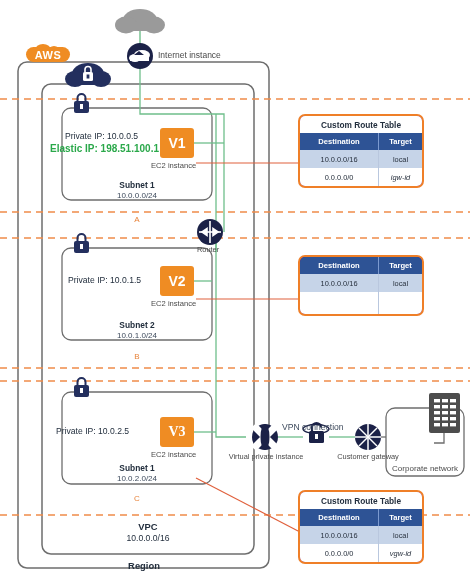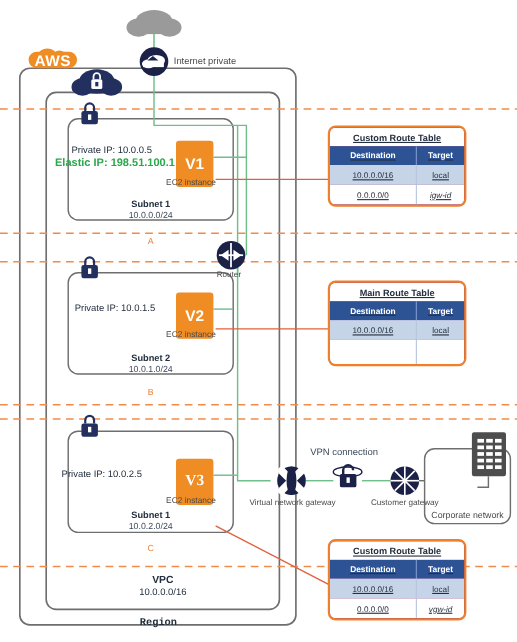--- a/index.html
+++ b/index.html
@@ -15,44 +15,44 @@
   .t-ip{font-size:8.6px;color:#232f3e;}
   .t-eip{font-size:10px;color:#2aa84a;font-weight:bold;}
   .t-ec2{font-size:7.6px;color:#4a4a4a;}
   .t-subnet{font-size:8.4px;font-weight:bold;color:#232f3e;text-align:center;}
   .t-cidr{font-size:8px;color:#3d4a5c;text-align:center;}
   .t-az{font-size:8px;color:#e8833a;text-align:center;}
   .t-vpc{font-size:9.4px;font-weight:bold;color:#232f3e;text-align:center;}
   .t-vpccidr{font-size:8.6px;color:#232f3e;text-align:center;}
   .t-region{font-size:9.4px;font-weight:bold;color:#232f3e;text-align:center;}
   .t-router{font-size:7.4px;color:#4a4a4a;}
-  .t-vpn{font-size:8.6px;color:#3d4a5c;}
+  .t-vpn{font-size:8.6px;color:#3d4a5c;margin-top:16px;}
   .t-gw{font-size:7.4px;color:#4a4a4a;text-align:center;}
   .t-corp{font-size:8px;color:#4a4a4a;text-align:center;}
 
   
-  .vm{position:absolute;width:34px;height:42px;border-radius:3px;
+  .vm{position:absolute;width:34px;height:30px;border-radius:3px;
       background:#ef8c23;color:#ffffff;font-weight:bold;font-size:14px;
       display:flex;align-items:center;justify-content:center;}
 
   
   .aws-badge{position:absolute;width:44px;height:19px;}
   .aws-badge .cap{position:absolute;left:0;top:3px;width:44px;height:15px;
       background:#ef8c23;border-radius:8px;}
   .aws-badge .bump{position:absolute;left:9px;top:0px;width:16px;height:12px;
       background:#ef8c23;border-radius:50%;}
   .aws-badge .bump2{position:absolute;left:22px;top:2px;width:12px;height:11px;
       background:#ef8c23;border-radius:50%;}
   .aws-badge .txt{position:absolute;left:0;top:3px;width:44px;height:15px;
       display:flex;align-items:center;justify-content:center;
-      color:#ffffff;font-size:14px;font-weight:bold;letter-spacing:.4px;}
+      color:#ffffff;font-size:11px;font-weight:bold;letter-spacing:.4px;}
 
   
   .rt{position:absolute;border:2.2px solid #ef7f28;border-radius:7px;
-      background:#701a75;box-sizing:border-box;overflow:hidden;text-decoration:underline;}
+      background:#701a75;box-sizing:border-box;overflow:hidden;}
   .rt-title{font-size:8.3px;font-weight:bold;color:#232f3e;text-align:center;
       padding:4px 0 3px;background:#ffffff;}
   .rt table{border-collapse:collapse;width:100%;}
   .rt th{background:#2e5395;color:#ffffff;font-size:7.6px;font-weight:bold;
       padding:4px 0;text-align:center;border-right:1px solid #7c9ad0;}
   .rt th:last-child{border-right:none;}
   .rt td{font-size:7.4px;color:#27303d;padding:4.5px 0;text-align:center;
       border-right:1px solid #b9c7de;}
   .rt td:last-child{border-right:none;}
   .rt tr.alt td{background:#c6d4e8;}
@@ -221,21 +221,21 @@
   </g>
 </svg>
 
 <div class="aws-badge" style="left:26px;top:44px;">
   <div class="bump"></div>
   <div class="bump2"></div>
   <div class="cap"></div>
   <div class="txt">AWS</div>
 </div>
 
-<div class="lbl t-igw" style="left:158px;top:50px;">Internet private</div>
+<div class="lbl t-igw" style="left:158px;top:50px;">Internet instance</div>
 
 <div class="lbl t-ip" style="left:65px;top:131px;">Private IP: 10.0.0.5</div>
 <div class="lbl t-eip" style="left:50px;top:143px;">Elastic IP: 198.51.100.1</div>
 <div class="vm" style="left:160px;top:128px;">V1</div>
 <div class="lbl t-ec2" style="left:151px;top:161px;">EC2 instance</div>
 <div class="lbl t-subnet" style="left:87px;top:180px;width:100px;">Subnet 1</div>
 <div class="lbl t-cidr" style="left:87px;top:191px;width:100px;">10.0.0.0/24</div>
 <div class="lbl t-az" style="left:110px;top:215px;width:54px;">A</div>
 
 <div class="lbl t-router" style="left:197px;top:245px;">Router</div>
@@ -249,24 +249,24 @@
 
 <div class="lbl t-ip" style="left:56px;top:426px;">Private IP: 10.0.2.5</div>
 <div class="vm" style="left:160px;top:417px;font-family:Liberation Serif, serif;">V3</div>
 <div class="lbl t-ec2" style="left:151px;top:450px;">EC2 instance</div>
 <div class="lbl t-subnet" style="left:87px;top:463px;width:100px;">Subnet 1</div>
 <div class="lbl t-cidr" style="left:87px;top:474px;width:100px;">10.0.2.0/24</div>
 <div class="lbl t-az" style="left:110px;top:494px;width:54px;">C</div>
 
 <div class="lbl t-vpc" style="left:98px;top:521px;width:100px;">VPC</div>
 <div class="lbl t-vpccidr" style="left:98px;top:533px;width:100px;">10.0.0.0/16</div>
-<div class="lbl t-region" style="left:94px;top:560px;width:100px;font-family:Liberation Mono, monospace;">Region</div>
+<div class="lbl t-region" style="left:94px;top:560px;width:100px;">Region</div>
 
 <div class="lbl t-vpn" style="left:282px;top:406px;">VPN connection</div>
-<div class="lbl t-gw" style="left:222px;top:452px;width:88px;">Virtual network gateway</div>
+<div class="lbl t-gw" style="left:222px;top:452px;width:88px;">Virtual private instance</div>
 <div class="lbl t-gw" style="left:332px;top:452px;width:72px;">Customer gateway</div>
 <div class="lbl t-corp" style="left:380px;top:464px;width:90px;">Corporate network</div>
 
 <div class="rt" style="left:298px;top:114px;width:126px;">
   <div class="rt-title">Custom Route Table</div>
   <table>
     <tbody>
           <tr>
       <th>Destination</th>
       <th>Target</th>
@@ -277,21 +277,20 @@
     </tr>
     <tr class="plain">
       <td>0.0.0.0/0</td>
       <td class="ital">igw-id</td>
     </tr>
   </tbody>
       </table>
 </div>
 
 <div class="rt" style="left:298px;top:255px;width:126px;">
-  <div class="rt-title">Main Route Table</div>
   <table>
     <tbody>
           <tr>
       <th>Destination</th>
       <th>Target</th>
     </tr>
     <tr class="alt">
       <td>10.0.0.0/16</td>
       <td>local</td>
     </tr>

